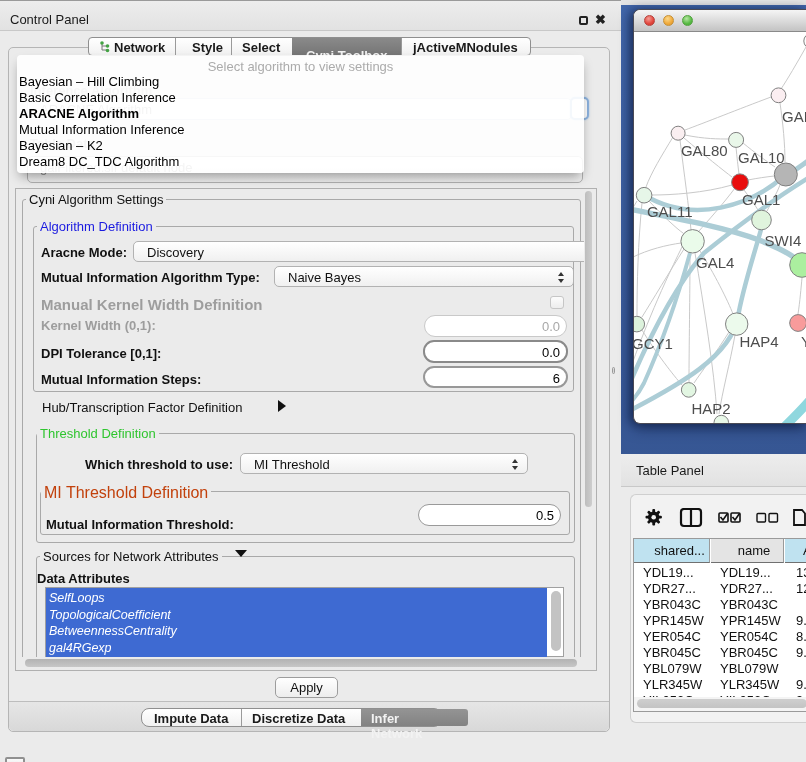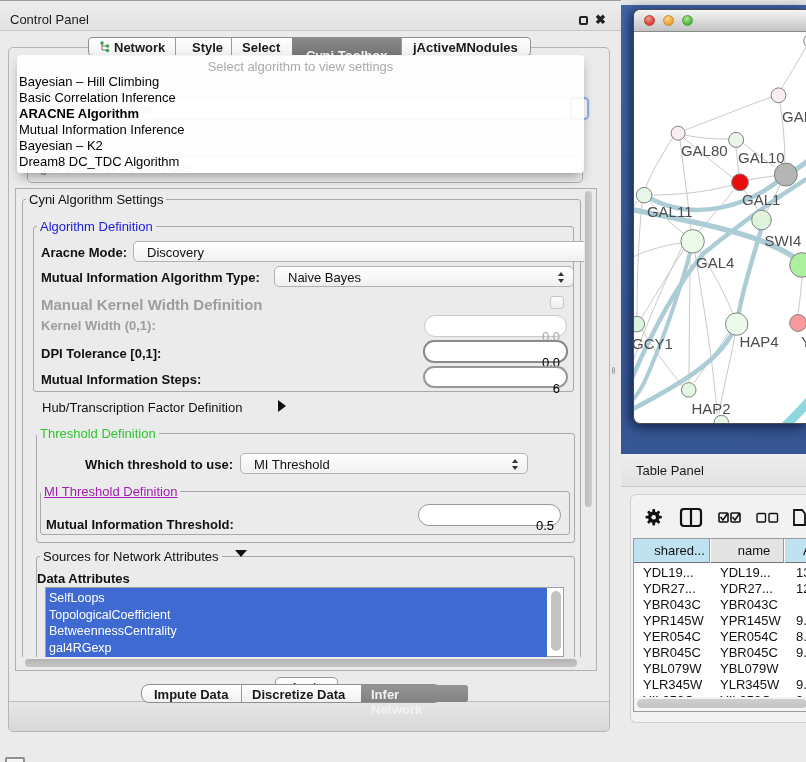--- a/index.html
+++ b/index.html
@@ -91,42 +91,42 @@
   <div class="abs" style="left:20px;top:244px;width:539px;height:110px;border:1px solid #a9a9a9;border-radius:3px;"></div>
   <div class="abs" style="left:21px;top:237px;background:#ebebeb;padding:0 3px;font-size:13px;color:#2fc52f;">Threshold Definition</div>
 
   <div class="abs b" style="left:69px;top:268px;font-size:13px;color:#111;">Which threshold to use:</div>
   <div class="abs combo" style="left:224px;top:264px;width:288px;height:21px;">
     <span style="left:13px;">MI Threshold</span>
       <i></i>
   </div>
 
   <div class="abs" style="left:24px;top:302px;width:530px;height:44px;border:1px solid #a9a9a9;border-radius:3px;"></div>
-  <div class="abs" style="left:25px;top:295px;background:#ebebeb;padding:0 3px;font-size:13px;color:#a21caf;text-decoration:underline;">MI Threshold Definition</div>
+  <div class="abs" style="left:25px;top:295px;background:#ebebeb;padding:0 3px;font-size:16px;color:#c2410c;">MI Threshold Definition</div>
 
   <div class="abs b" style="left:30px;top:320px;font-size:13px;color:#111;margin-top:8px;">Mutual Information Threshold:</div>
   <div class="abs field" style="left:402px;top:315px;width:143px;height:22px;border:1px solid #9a9a9a;color:#000;">0.5</div>
 
   <div class="abs" style="left:20px;top:367px;width:539px;height:110px;border:1px solid #a9a9a9;border-radius:3px;"></div>
   <div class="abs" style="left:24px;top:360px;background:#ebebeb;padding:0 3px;font-size:13px;color:#111;">Sources for Network Attributes</div>
   <div class="abs" style="left:219px;top:361px;width:0;height:0;border-top:7.5px solid #111;border-left:6.5px solid transparent;border-right:6.5px solid transparent;"></div>
 
   <div class="abs b" style="left:21px;top:382px;font-size:13px;color:#111;">Data Attributes</div>
 
   <div class="abs" style="left:29px;top:398px;width:519px;height:70px;border:1px solid #a0a0a0;background:#fff;">
     <div style="position:absolute;left:0;top:0;width:501px;height:70px;background:#3e6ad2;"></div>
-    <div style="position:absolute;left:3px;top:2px;font-size:12.5px;color:#fff;line-height:16.7px;">SelfLoops<br>TopologicalCoefficient<br>BetweennessCentrality<br>gal4RGexp</div>
+    <div style="position:absolute;left:3px;top:2px;font-size:12.5px;color:#fff;line-height:16.7px;font-style:italic;">SelfLoops<br>TopologicalCoefficient<br>BetweennessCentrality<br>gal4RGexp</div>
     <div style="position:absolute;left:505px;top:3px;width:10px;height:60px;background:#c3c3c3;border-radius:5px;"></div>
   </div>
 </div>
 
 <div class="abs" style="left:275px;top:677px;width:63px;height:21px;border:1px solid #9d9d9d;border-radius:5px;background:linear-gradient(#ffffff,#ededed);text-align:center;font-size:13px;color:#111;line-height:20px;">Apply</div>
 
 <div class="abs" style="left:9px;top:701px;width:600px;height:30px;background:linear-gradient(#e6e6e6,#d8d8d8);border-top:1px solid #bdbdbd;border-radius:0 0 5px 5px;"></div>
-<div class="abs" id="bottabs" style="left:141px;top:684px;width:301px;height:19px;background:linear-gradient(#ffffff,#f1f1f1);border:1px solid #8f8f8f;border-radius:8px;">
+<div class="abs" id="bottabs" style="left:141px;top:708px;width:301px;height:19px;background:linear-gradient(#ffffff,#f1f1f1);border:1px solid #8f8f8f;border-radius:8px;">
   <div class="abs" style="left:99px;top:0;width:1px;height:17px;background:#9a9a9a;"></div>
   <div class="abs" style="left:219px;top:0;width:107px;height:17px;background:linear-gradient(#949494,#828282);border-radius:0 3px 3px 0;"></div>
   <div class="abs b" style="left:12px;top:2px;font-size:13px;color:#1a1a1a;">Impute Data</div>
   <div class="abs b" style="left:110px;top:2px;font-size:13px;color:#1a1a1a;">Discretize Data</div>
   <div class="abs b" style="left:229px;top:2px;font-size:13px;color:#f2f2f2;">Infer Network</div>
 </div>
 
 <div class="abs" style="left:612px;top:367px;width:3px;height:7px;border:1px solid #9a9a9a;border-radius:2px;background:#d8d8d8;"></div>
 
 <div class="abs" style="left:5px;top:757px;width:20px;height:12px;border:2px solid #909090;border-radius:2px;background:linear-gradient(#fafafa,#e8e8e8);"></div>
@@ -262,14 +262,14 @@
 </div>
 
 <style>
 .combo { border:1px solid #b2b2b2; border-radius:5px; background:linear-gradient(#ffffff,#f0f0f0); }
 .combo span { position:absolute; top:3px; font-size:13px; color:#111; }
 .combo i { position:absolute; right:8px; top:4.5px; width:7px; height:11px; }
 .combo i:before { content:""; position:absolute; left:0; top:0; width:0; height:0;
   border-left:3.5px solid transparent; border-right:3.5px solid transparent; border-bottom:4px solid #333; }
 .combo i:after { content:""; position:absolute; left:0; bottom:0; width:0; height:0;
   border-left:3.5px solid transparent; border-right:3.5px solid transparent; border-top:4px solid #333; }
-.field { background:#fff; font-size:13px; text-align:right; padding:13px 6px 0 0;border-radius:11px; }
+.field { background:#fff; font-size:13px; text-align:right; padding:3px 6px 0 0;border-radius:11px; }
 </style>
 
 </body></html>

